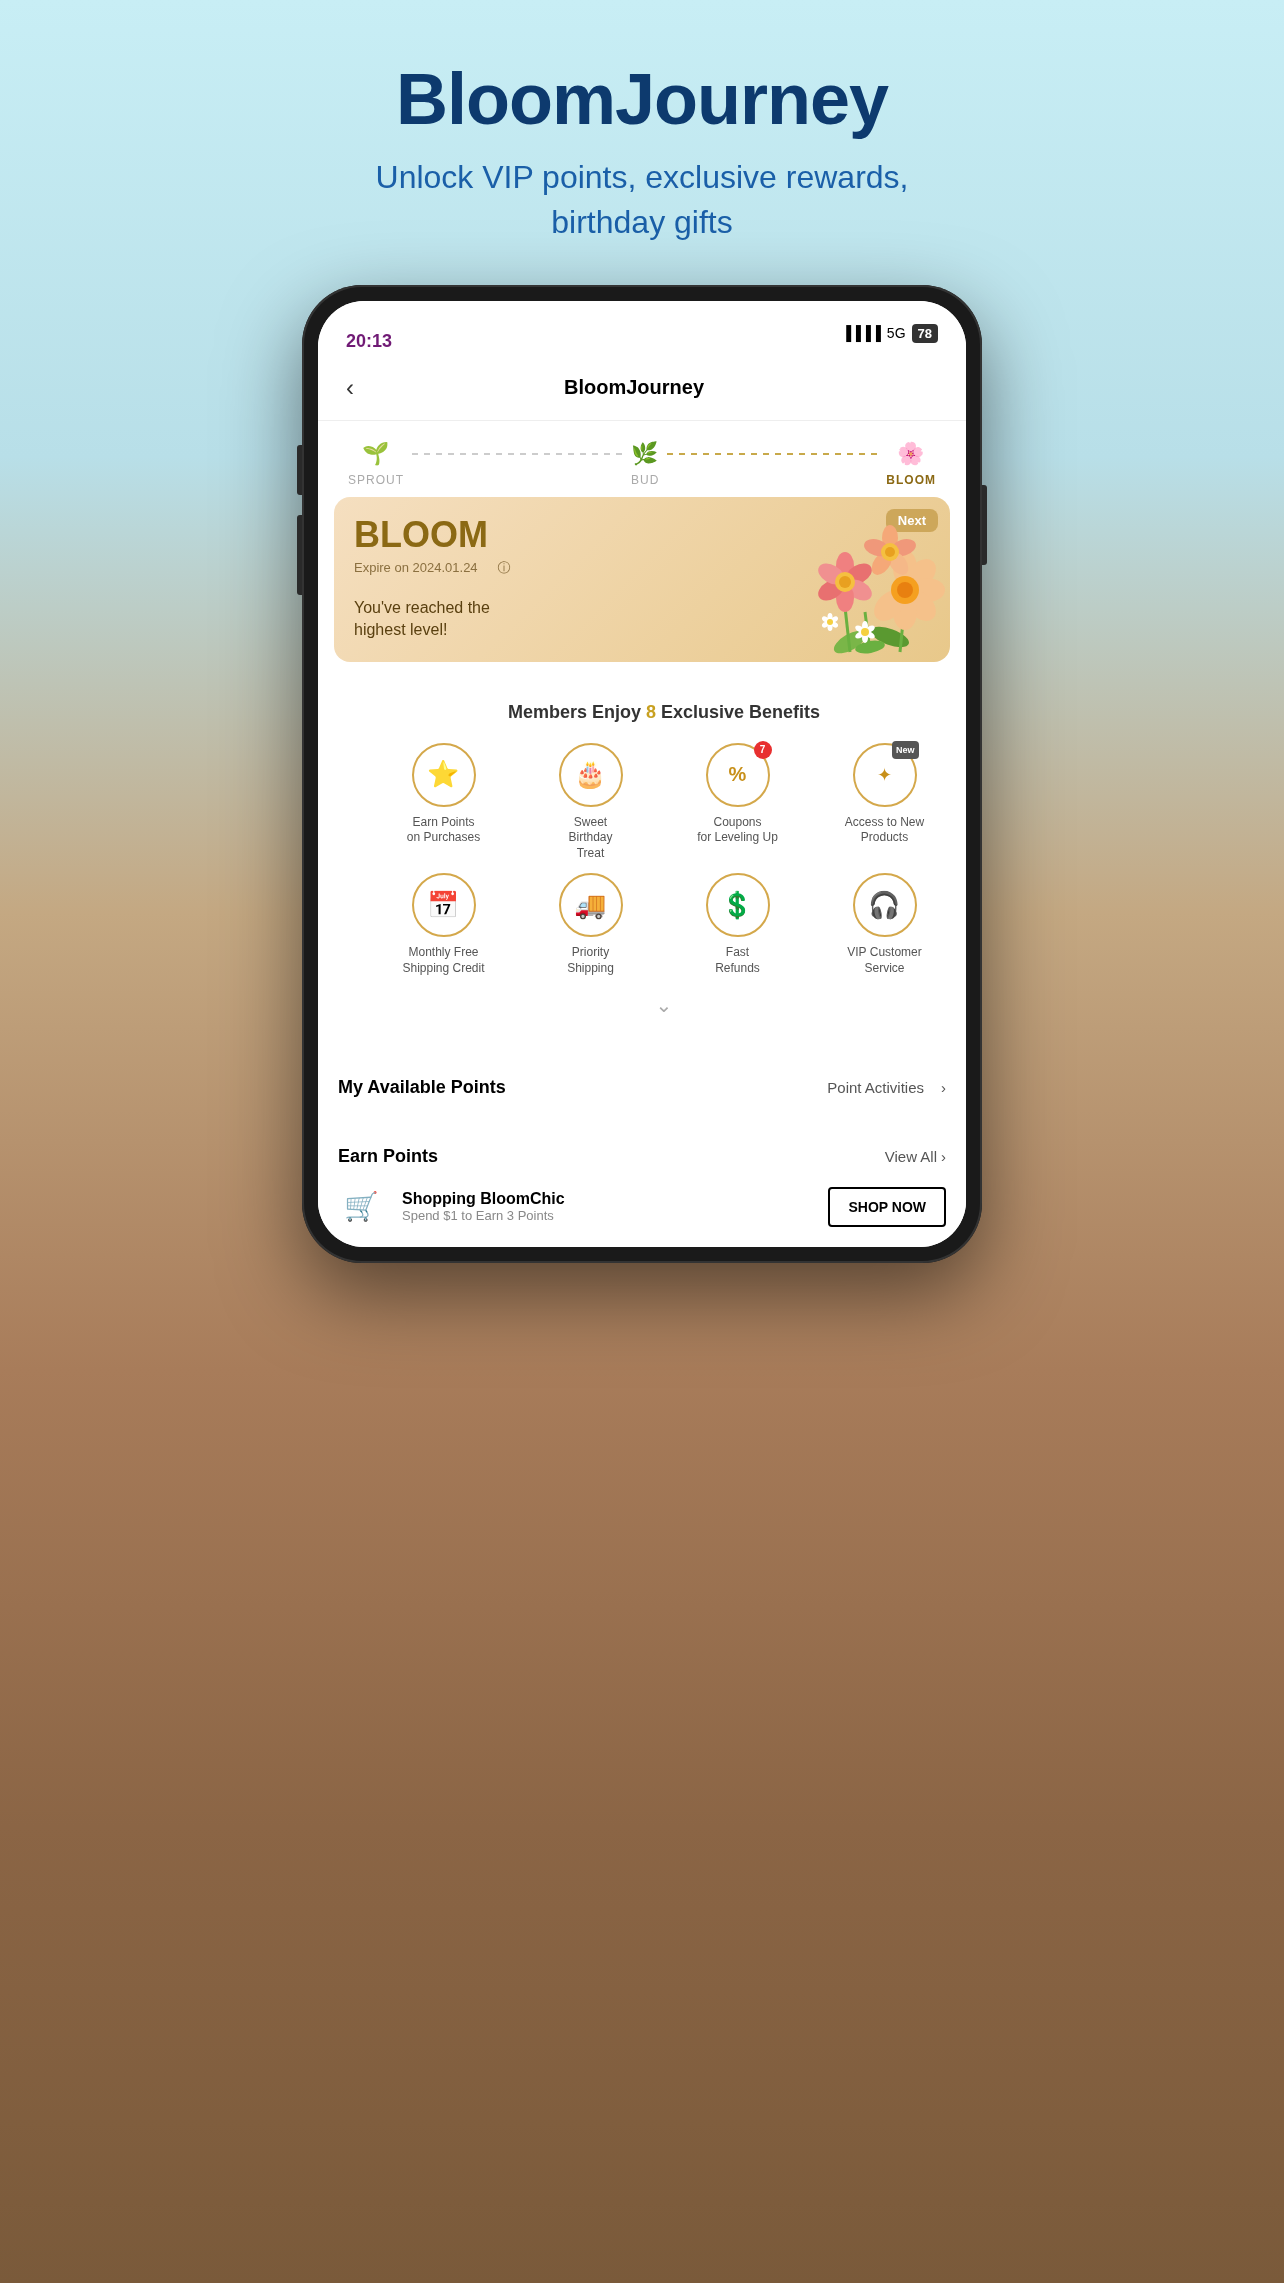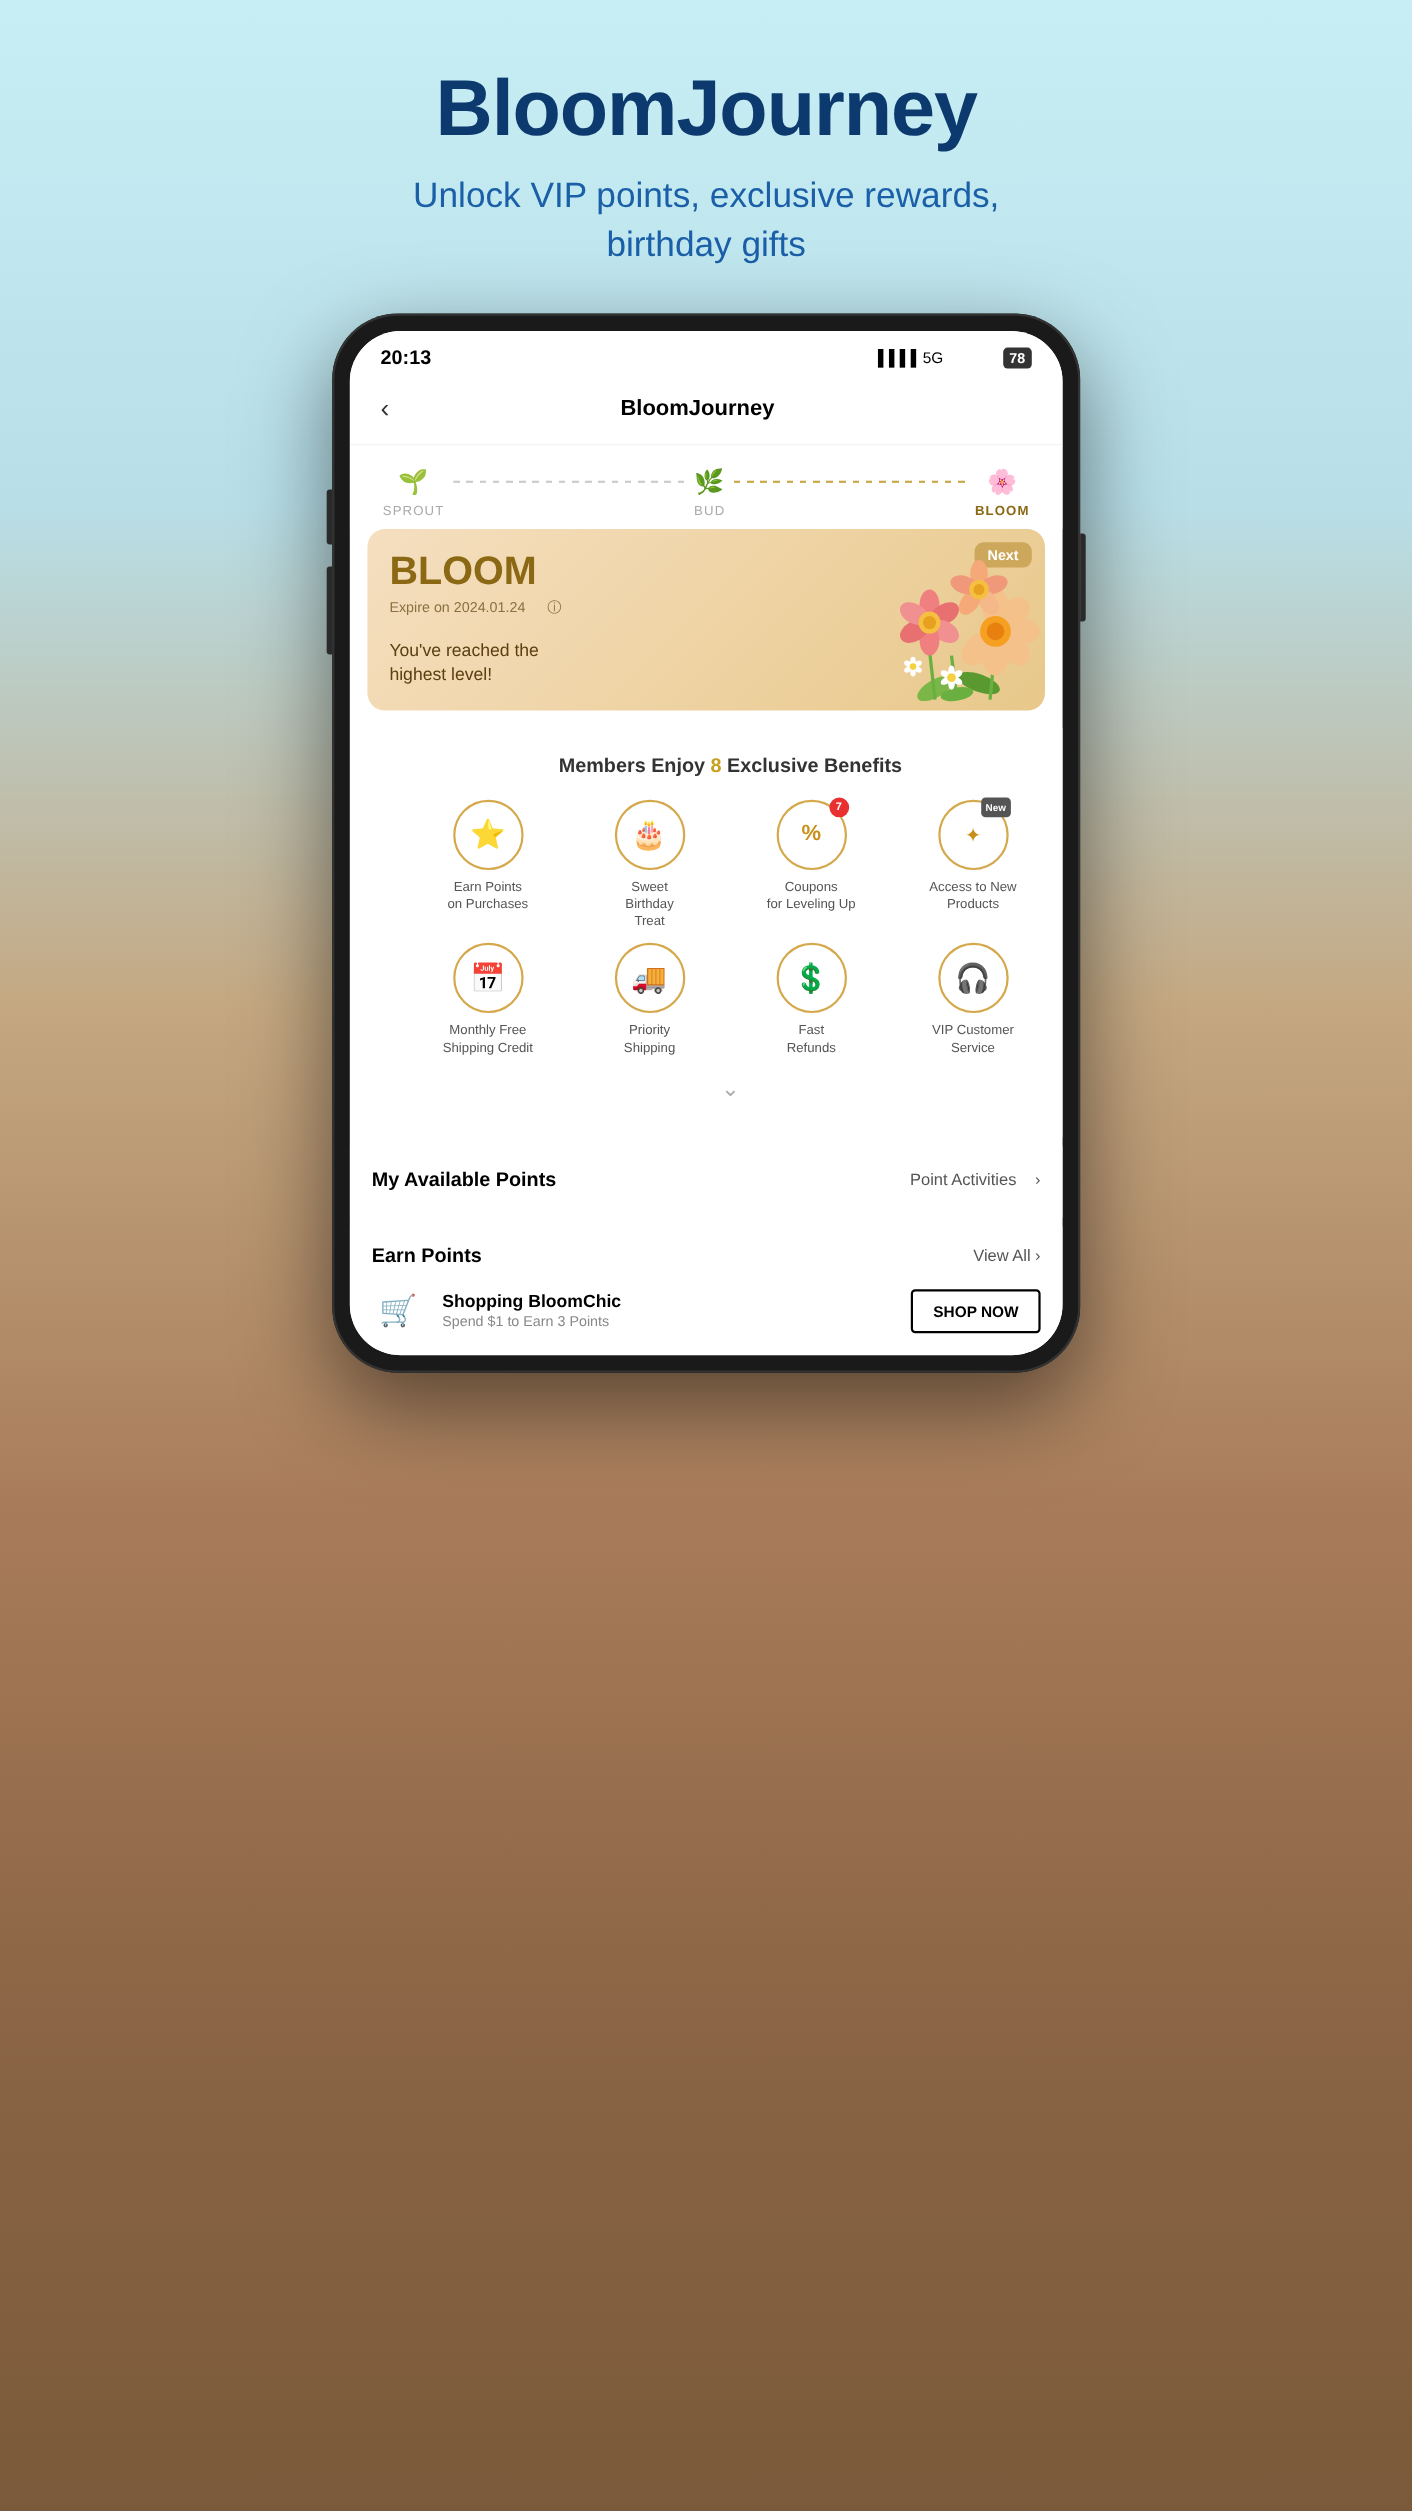--- a/index.html
+++ b/index.html
@@ -73,41 +73,41 @@
       display: flex;
       justify-content: space-between;
       align-items: center;
       padding: 14px 28px 8px;
       background: #fff;
     }
 
     .status-time {
       font-size: 18px;
       font-weight: 600;
-      color: #000000;
+      color: #701a75;
+      margin-top: 16px;
     }
 
     .status-icons {
       display: flex;
       align-items: center;
       gap: 6px;
       font-size: 14px;
       color: #000;
     }
 
     .battery-icon {
       display: inline-flex;
       align-items: center;
       background: #333;
       color: #fff;
       border-radius: 4px;
       padding: 2px 6px;
       font-size: 13px;
       font-weight: 700;
-      margin-left: 48px;
     }
 
     
     .nav-bar {
       display: flex;
       align-items: center;
       padding: 10px 20px 14px;
       background: #fff;
       border-bottom: 1px solid #eee;
     }

